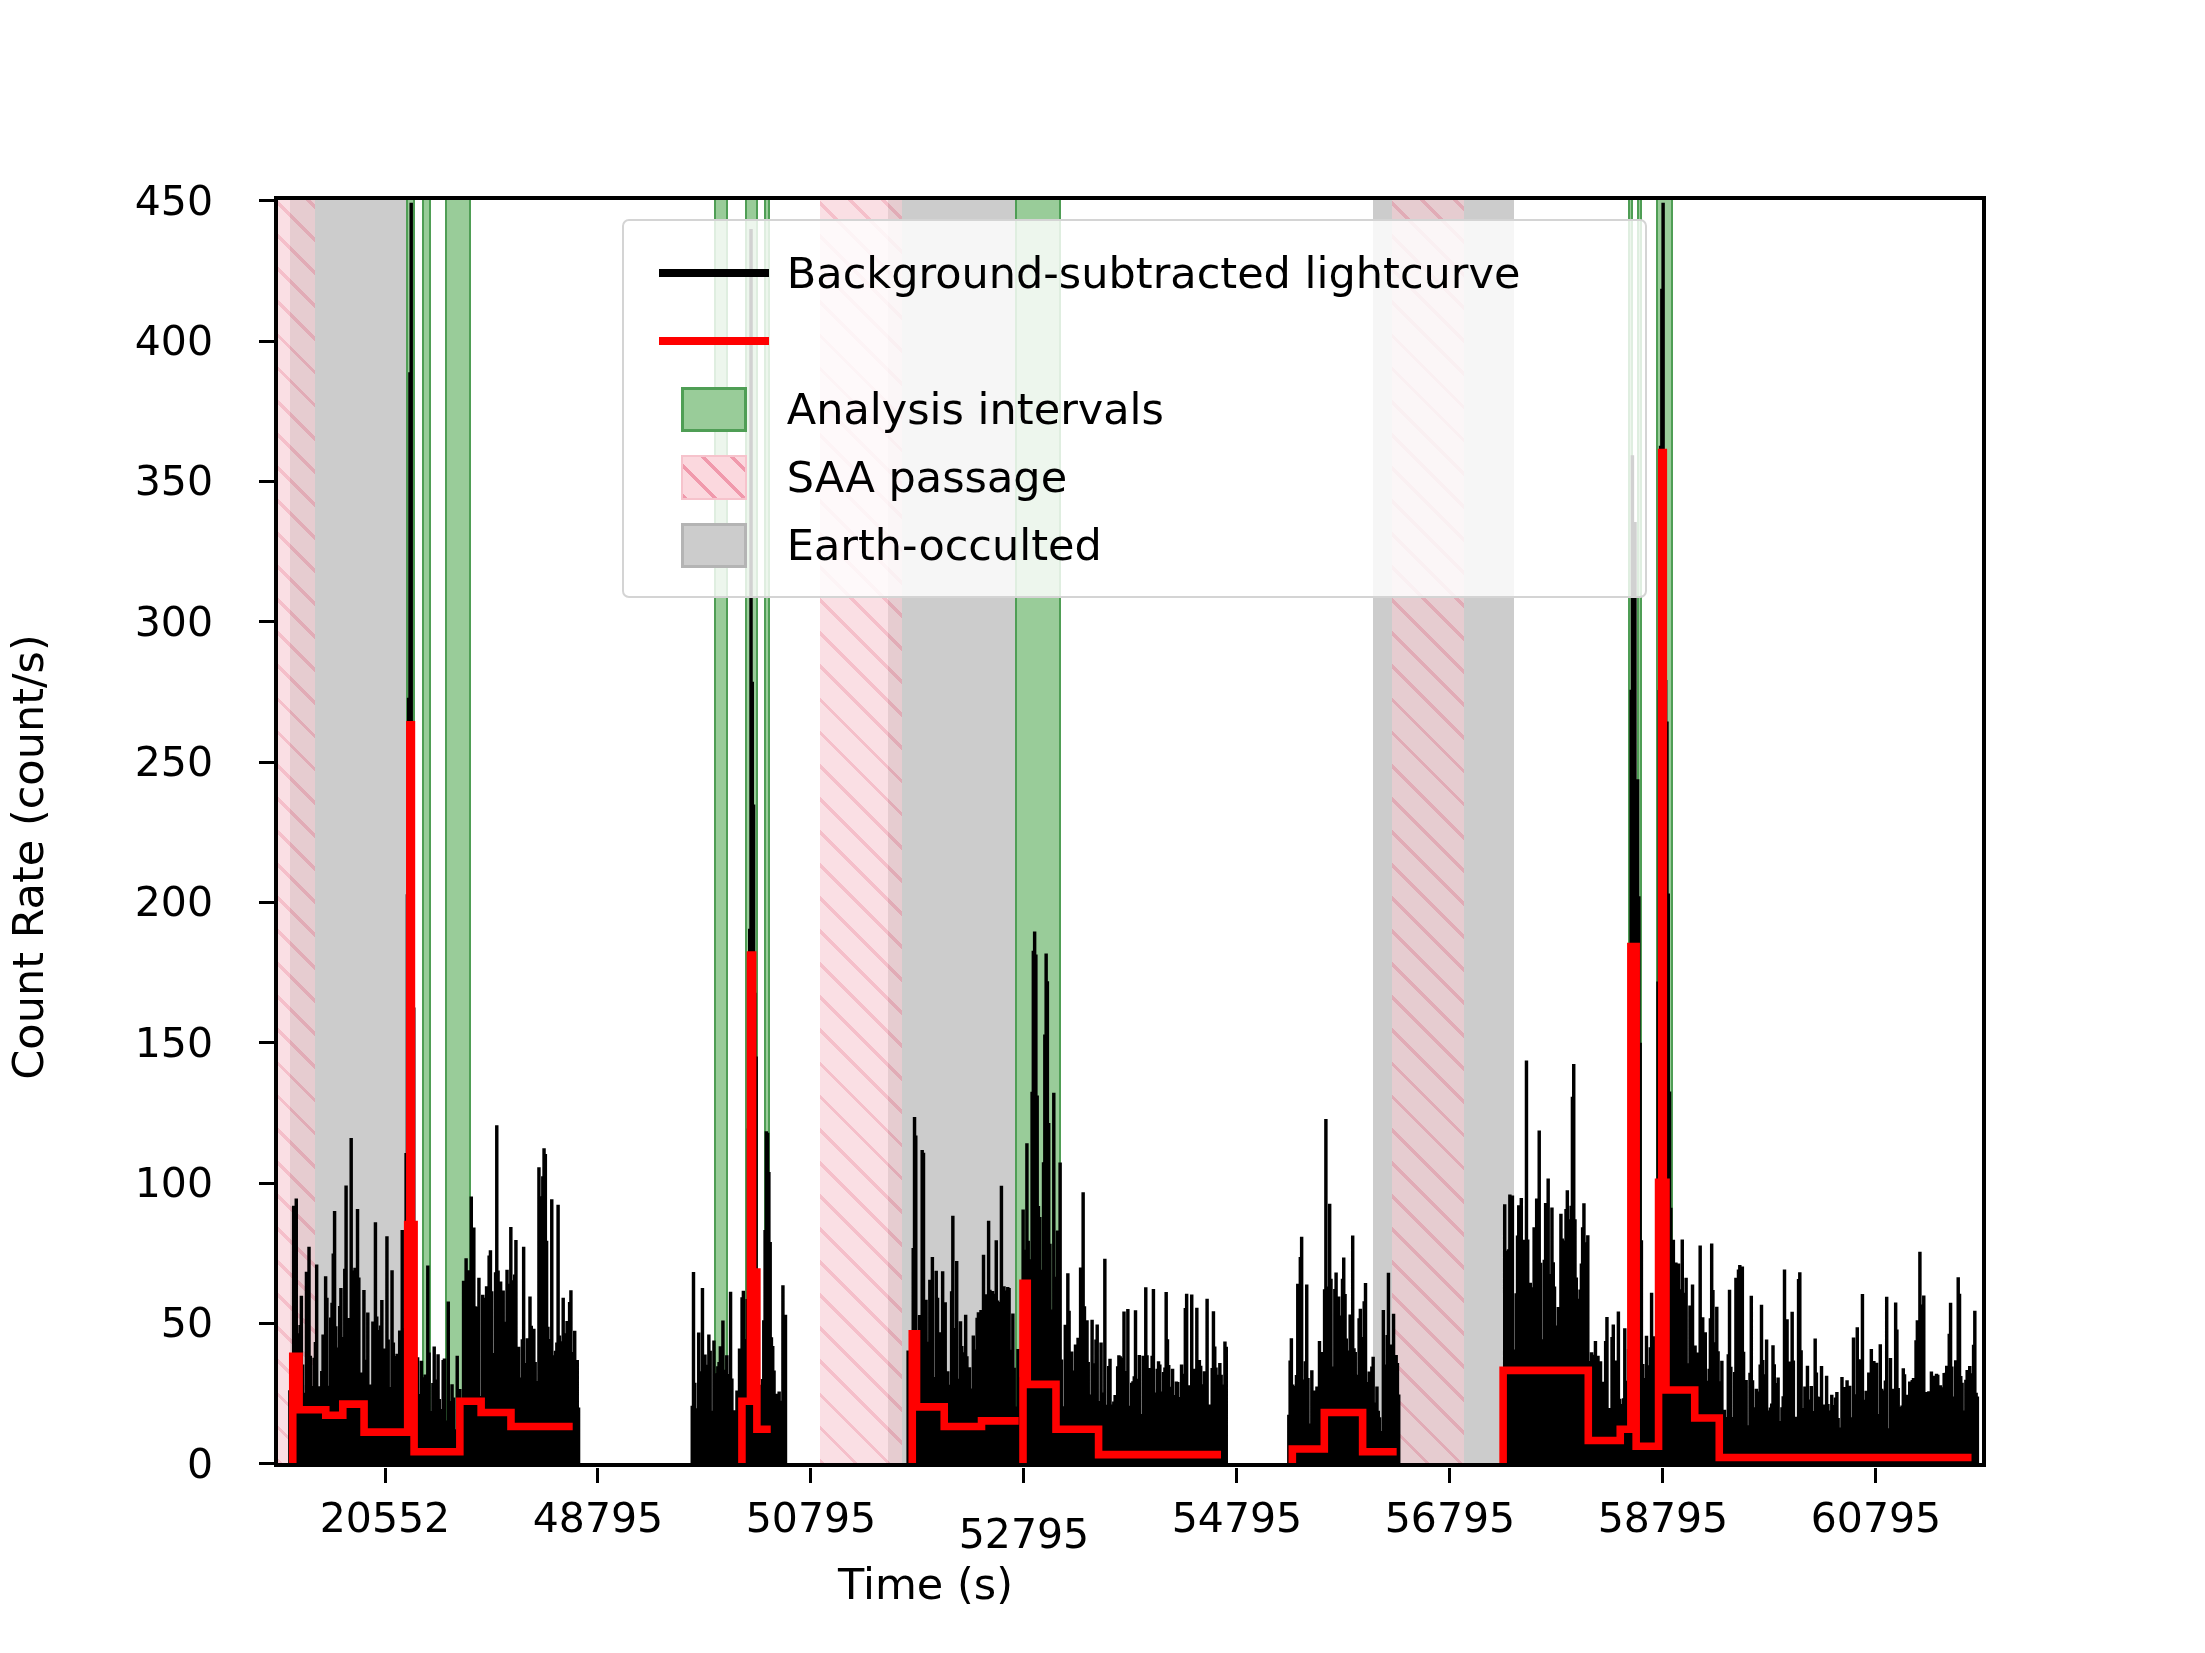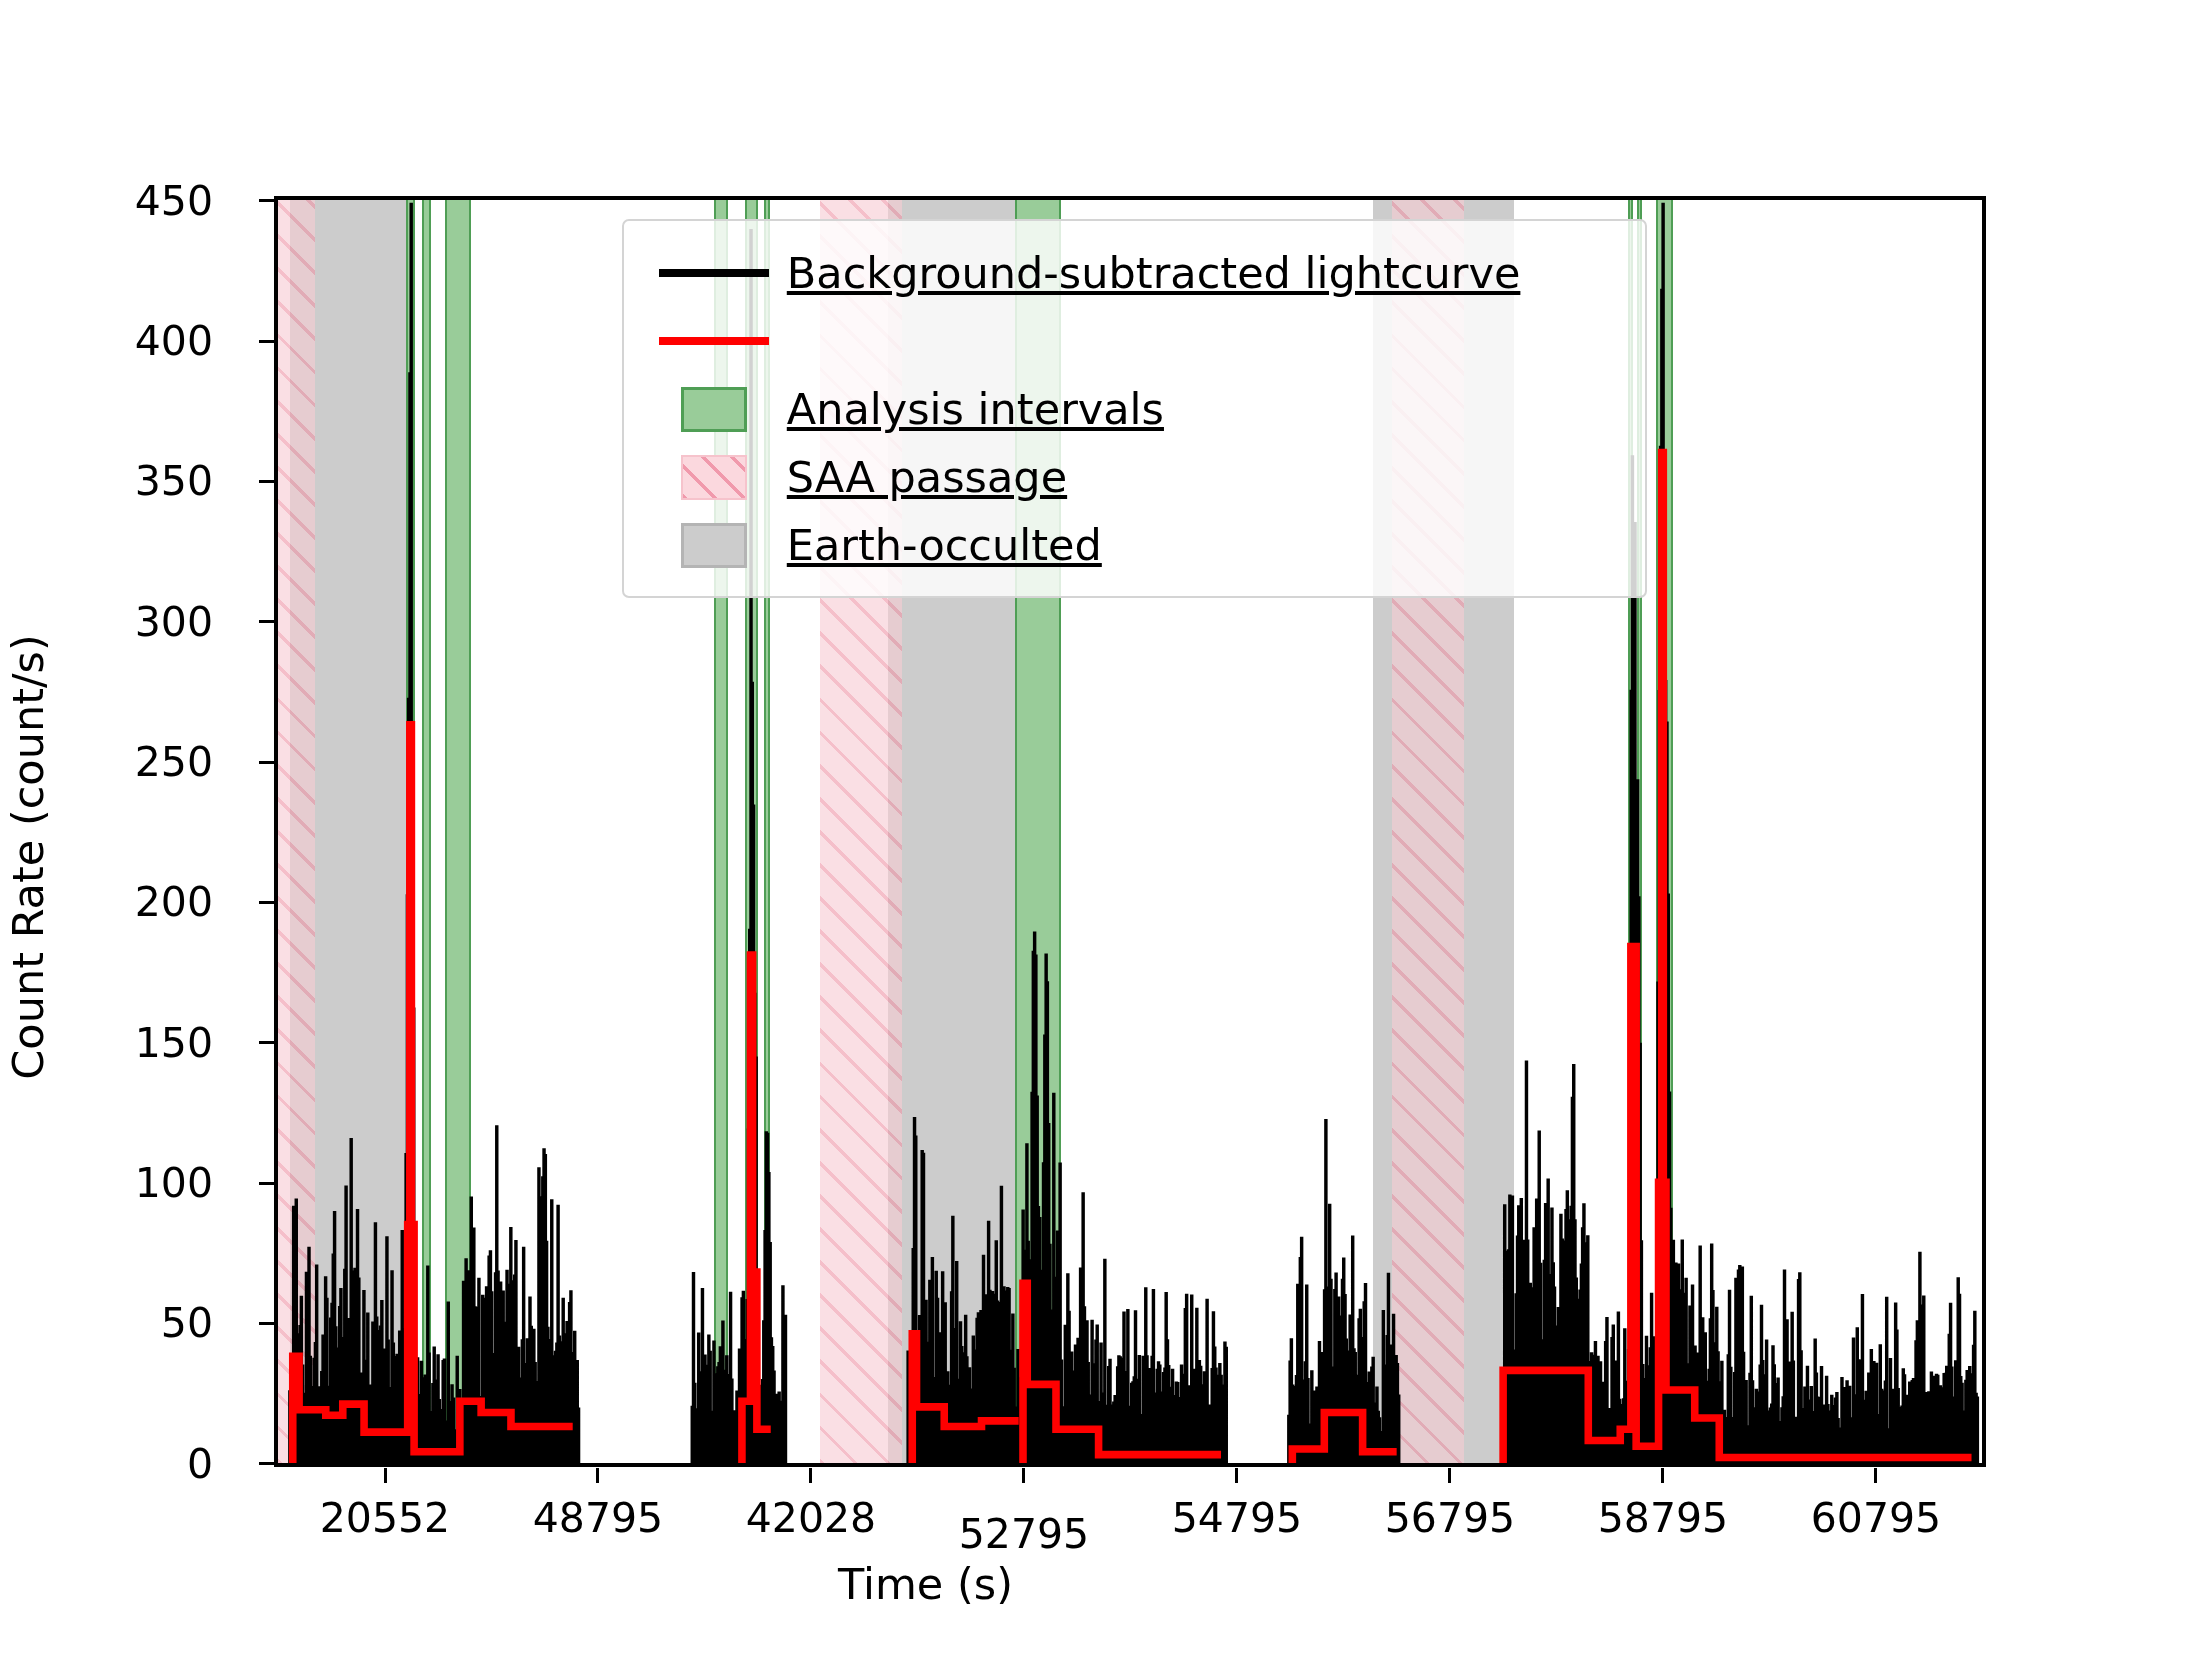--- a/index.html
+++ b/index.html
@@ -87,21 +87,21 @@
   .leg-line{width:110px;height:8.3px;}
   .leg-patch{width:66px;height:45px;box-sizing:border-box;}
   .leg-patch.green{background:#99cc99;border:3.4px solid #4f9e55;}
   .leg-patch.saa{
     background:#fbd8de;border:2.8px solid #f6c3cc;
     background-image:repeating-linear-gradient(45deg,
       rgba(235,120,145,.65) 0px, rgba(235,120,145,.65) 3.4px,
       rgba(0,0,0,0) 3.4px, rgba(0,0,0,0) 20.7px);
   }
   .leg-patch.gray{background:#cccccc;border:3.4px solid #b4b4b4;}
-  .leg-text{font-size:43px;color:#000;white-space:nowrap;padding-left:4.1px;text-decoration:underline;}
+  .leg-text{font-size:43px;color:#000;white-space:nowrap;padding-left:4.1px;}
 </style>
 </head>
 <body>
 
 <div id="root">
 
   <div id="ylabel">Count Rate (count/s)</div>
   <div id="xlabel">Time (s)</div>
 
   <div id="yticks-host">
@@ -124,21 +124,21 @@
       <div class="ytick" style="top: 341px;">400</div>
       <div class="ytickmark" style="top: 340px; left: 259px;"></div>
       <div class="ytick" style="top: 201px;">450</div>
       <div class="ytickmark" style="top: 199px; left: 259px;"></div>
     </div>
   <div id="xticks-host">
       <div class="xtick" style="left: 385px; top: 1494px;">20552</div>
       <div class="xtickmark" style="left: 384px; top: 1468px;"></div>
       <div class="xtick" style="left: 598px; top: 1494px;">48795</div>
       <div class="xtickmark" style="left: 596px; top: 1468px;"></div>
-      <div class="xtick" style="left: 811px; top: 1494px;">42028</div>
+      <div class="xtick" style="left: 811px; top: 1494px;">50795</div>
       <div class="xtickmark" style="left: 809px; top: 1468px;"></div>
       <div class="xtick" style="left: 1024px; top: 1494px; margin-top: 16px;">52795</div>
       <div class="xtickmark" style="left: 1022px; top: 1468px;"></div>
       <div class="xtick" style="left: 1237px; top: 1494px;">54795</div>
       <div class="xtickmark" style="left: 1235px; top: 1468px;"></div>
       <div class="xtick" style="left: 1450px; top: 1494px;">56795</div>
       <div class="xtickmark" style="left: 1448px; top: 1468px;"></div>
       <div class="xtick" style="left: 1663px; top: 1494px;">58795</div>
       <div class="xtickmark" style="left: 1661px; top: 1468px;"></div>
       <div class="xtick" style="left: 1876px; top: 1494px;">60795</div>

